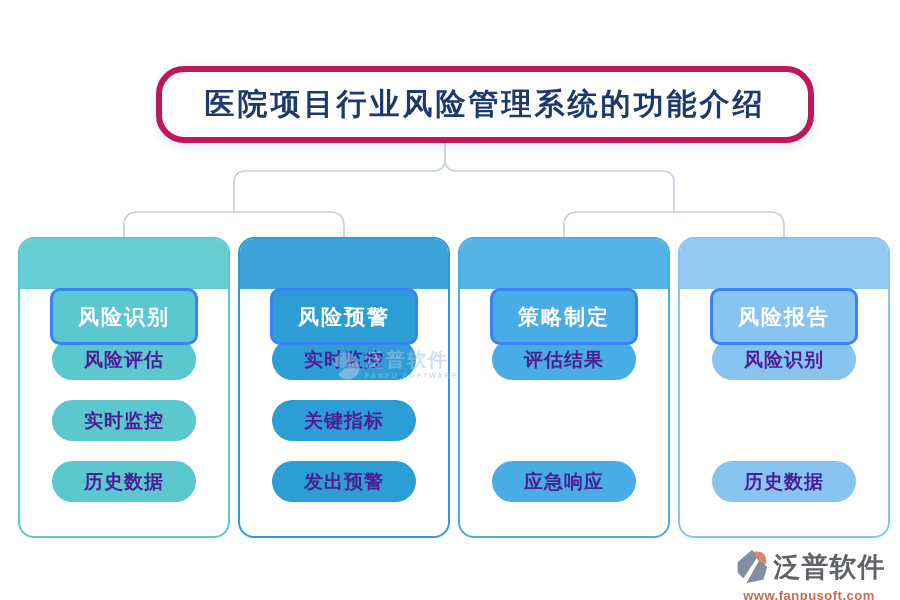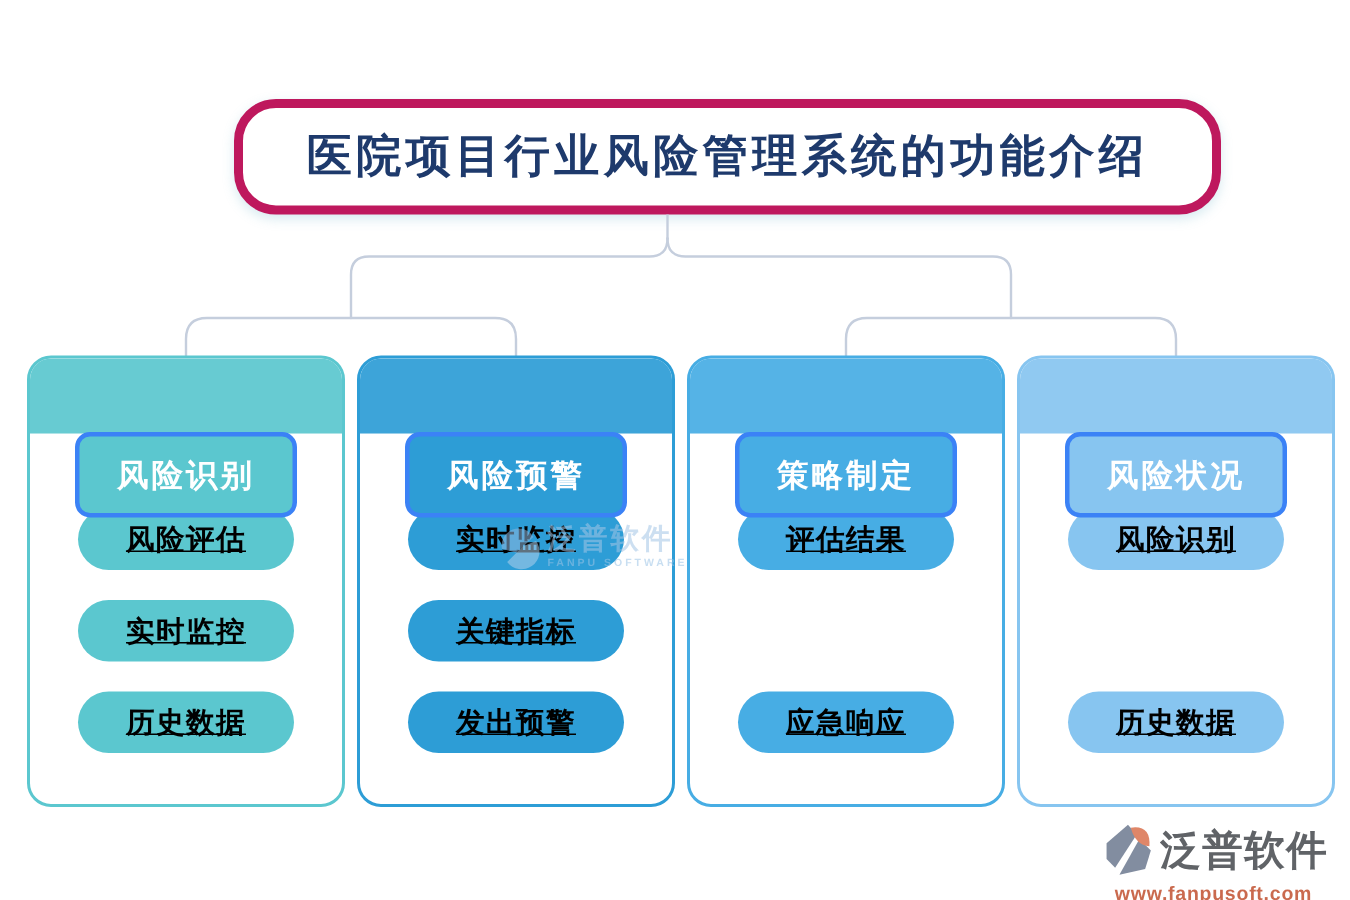--- a/index.html
+++ b/index.html
@@ -39,23 +39,22 @@
     display:flex;align-items:center;justify-content:center;z-index:2;margin-top:36px;
   }
   .hdr span{
     color:#fff;font-family:"Liberation Serif",serif;font-weight:700;font-size:21px;letter-spacing:2px;
   }
   .pill{
     position:absolute;left:50%;transform:translateX(-50%);width:144px;height:41px;
     border-radius:21px;background:var(--c);display:flex;align-items:center;justify-content:center;
   }
   .pill span{
-    color:#000000;font-family:"Liberation Serif",serif;font-weight:700;font-size:19px;letter-spacing:1px;
+    color:#4c1d95;font-family:"Liberation Serif",serif;font-weight:700;font-size:19px;letter-spacing:1px;
     white-space:nowrap;
-    text-decoration:underline;
   }
   .p1{top:100px}.p2{top:161px}.p3{top:222px}
 
   
   .watermark{
     position:absolute;left:332px;top:350px;display:flex;align-items:flex-start;gap:5px;
     opacity:.55;z-index:10;pointer-events:none;
   }
   .wm-txt{display:flex;flex-direction:column;line-height:1;}
   .wm-name{
@@ -136,21 +135,21 @@
         <span>评估结果</span>
       </div>
       <div class="pill p3">
         <span>应急响应</span>
       </div>
     </div>
 
     <div class="card" style="--c: #87c5f0;">
       <div class="band"></div>
       <div class="hdr">
-        <span>风险状况</span>
+        <span>风险报告</span>
       </div>
       <div class="pill p1">
         <span>风险识别</span>
       </div>
       <div class="pill p3">
         <span>历史数据</span>
       </div>
     </div>
 
   </div>

